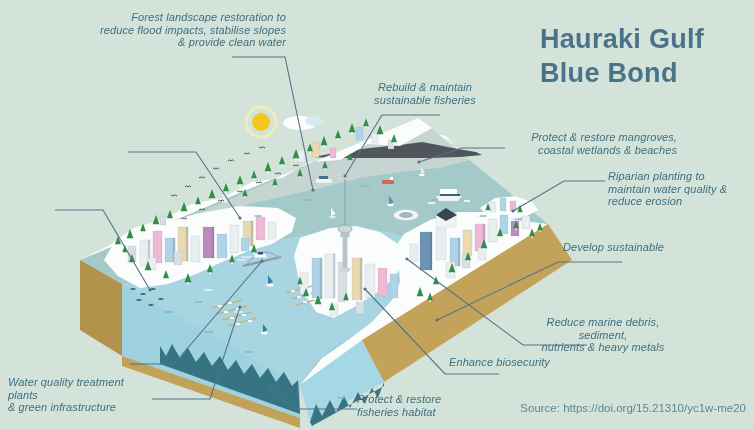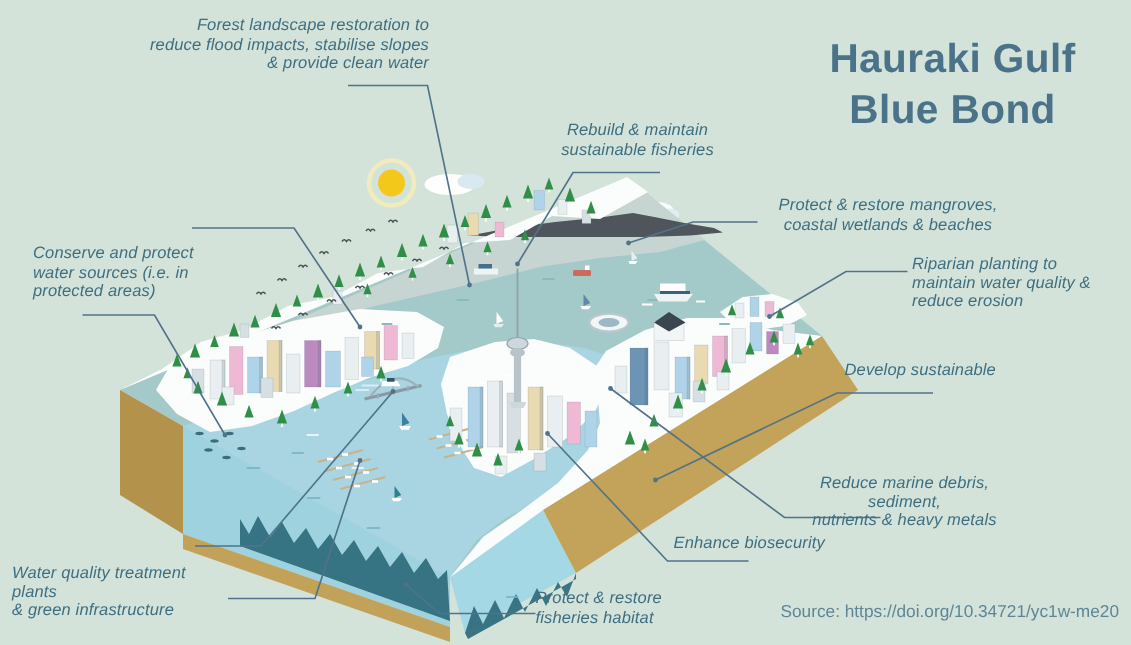--- a/index.html
+++ b/index.html
@@ -13,32 +13,32 @@
     position:absolute;
     font:italic 11px/12.6px "Liberation Sans",sans-serif;
     color:#3e6f80;
     white-space:pre-line;
     letter-spacing:.1px;
   }
   .lbl-forest   {left:85px;  top:11px;  width:201px; text-align:right;}
   .lbl-purify   {left:60px;  top:124px; width:135px; text-align:right;}
   .lbl-conserve {left:22px;  top:163px; width:135px; text-align:left;}
   .lbl-rebuild  {left:360px; top:81px;  width:130px; text-align:center;}
-  .lbl-mangrove {left:507px; top:131px; width:170px; text-align:center;}
+  .lbl-mangrove {left:507px; top:131px; width:170px; text-align:right;}
   .lbl-riparian {left:608px; top:170px; width:130px; text-align:left;}
   .lbl-aqua     {left:563px; top:241px; width:130px; text-align:left;}
   .lbl-debris   {left:523px; top:316px; width:160px; text-align:center;}
   .lbl-bio      {left:449px; top:356px; width:140px; text-align:left;}
   .lbl-habitat  {left:357px; top:393px; width:130px; text-align:left;}
   .lbl-wq       {left:8px;   top:376px; width:140px; text-align:left;}
   .lbl-design   {left:20px;  top:344px; width:106px; text-align:right;}
   .title{
     position:absolute;left:540px;top:22px;width:190px;
     font:700 27px/34px "Liberation Sans",sans-serif;
-    color:#4a7389;text-align:center;white-space:pre-line;letter-spacing:.3px;
+    color:#4a7389;white-space:pre-line;letter-spacing:.3px;
   }
   .source{
     position:absolute;left:500px;top:402px;width:246px;
     font:11.5px "Liberation Sans",sans-serif;color:#5d8695;text-align:right;
   }
   
   .w{fill:#e9eef0}.g{fill:#d6e0e4}.p{fill:#efb9d5}.m{fill:#bd8ac0}
   .b{fill:#afd3e8}.t{fill:#e9dab2}.s{fill:#6d94b4}
   .sh{fill:rgba(60,85,100,.16)}
   .lead{stroke:#51738a;stroke-width:1.1;fill:none;}
@@ -396,33 +396,30 @@
         <circle class="dot" cx="262" cy="261" r="1.6"></circle>
     </g>
   </svg>
 
   <div class="title">Hauraki Gulf
 Blue Bond</div>
 
   <div class="label lbl-forest">Forest landscape restoration to
 reduce flood impacts, stabilise slopes
 &amp; provide clean water</div>
-  <div class="label lbl-conserve">Conserve and protect
-water sources (i.e. in
-protected areas)</div>
   <div class="label lbl-rebuild">Rebuild &amp; maintain
 sustainable fisheries</div>
   <div class="label lbl-mangrove">Protect &amp; restore mangroves,
 coastal wetlands &amp; beaches</div>
   <div class="label lbl-riparian">Riparian planting to
 maintain water quality &amp;
 reduce erosion</div>
   <div class="label lbl-aqua">Develop sustainable</div>
   <div class="label lbl-debris">Reduce marine debris, sediment,
 nutrients &amp; heavy metals</div>
   <div class="label lbl-bio">Enhance biosecurity</div>
   <div class="label lbl-habitat">Protect &amp; restore
 fisheries habitat</div>
   <div class="label lbl-wq">Water quality treatment plants
 &amp; green infrastructure</div>
 
-  <div class="source">Source: https://doi.org/10.34721/yc1w-me20</div>
+  <div class="source">Source: https://doi.org/15.21310/yc1w-me20</div>
 </div>
 
 </body></html>

